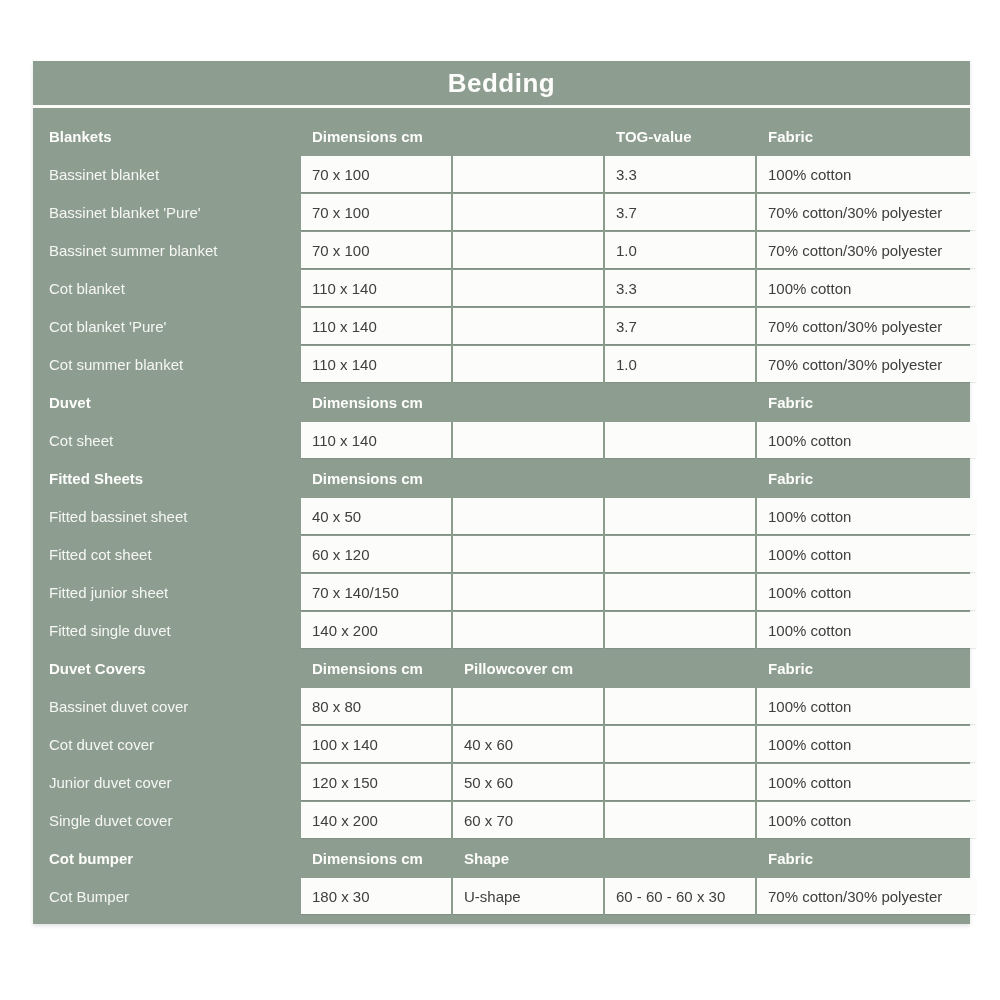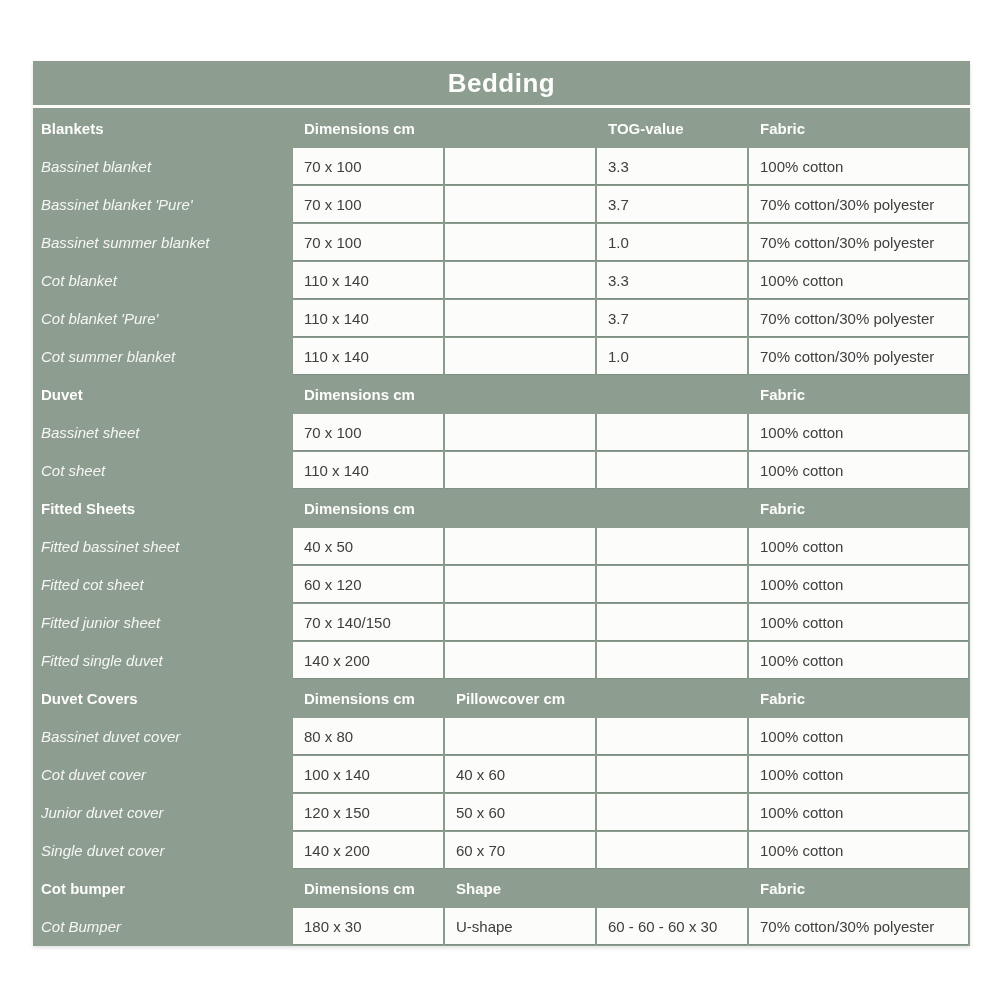--- a/index.html
+++ b/index.html
@@ -29,42 +29,41 @@
     color: #fdfdfb;
     font-size: 26px;
     font-weight: bold;
     letter-spacing: 0.5px;
   }
   table.spec {
     width: 100%;
     table-layout: fixed;
     border-collapse: separate;
     border-spacing: 2px;
-    margin: 0;
+    margin: 8px;
   }
   td {
     height: 34px;
     font-size: 15px;
     vertical-align: middle;
     overflow: hidden;
     white-space: nowrap;
   }
   tr.header-row td {
     color: #fdfdfb;
     font-weight: bold;
     padding-left: 11px;
   }
   tr.header-row td:first-child,
   tr.data-row td.label {
     padding-left: 6px;
   }
   tr.data-row td.label {
     color: #f6f7f4;
     font-weight: normal;
-    font-style: italic;
   }
   tr.data-row td.cell {
     background: #fcfcfa;
     color: #3e4040;
     padding-left: 11px;
     box-shadow: 0 1px 1px rgba(0,0,0,0.08);
   }
 </style>
 </head>
 <body>
@@ -132,27 +131,20 @@
           <td class="cell">70% cotton/30% polyester</td>
         </tr>
         <tr class="header-row">
           <td>Duvet</td>
           <td>Dimensions cm</td>
           <td></td>
           <td></td>
           <td>Fabric</td>
         </tr>
         <tr class="data-row">
-          <td class="label">Bassinet sheet</td>
-          <td class="cell">70 x 100</td>
-          <td class="cell"></td>
-          <td class="cell"></td>
-          <td class="cell">100% cotton</td>
-        </tr>
-        <tr class="data-row">
           <td class="label">Cot sheet</td>
           <td class="cell">110 x 140</td>
           <td class="cell"></td>
           <td class="cell"></td>
           <td class="cell">100% cotton</td>
         </tr>
         <tr class="header-row">
           <td>Fitted Sheets</td>
           <td>Dimensions cm</td>
           <td></td>

